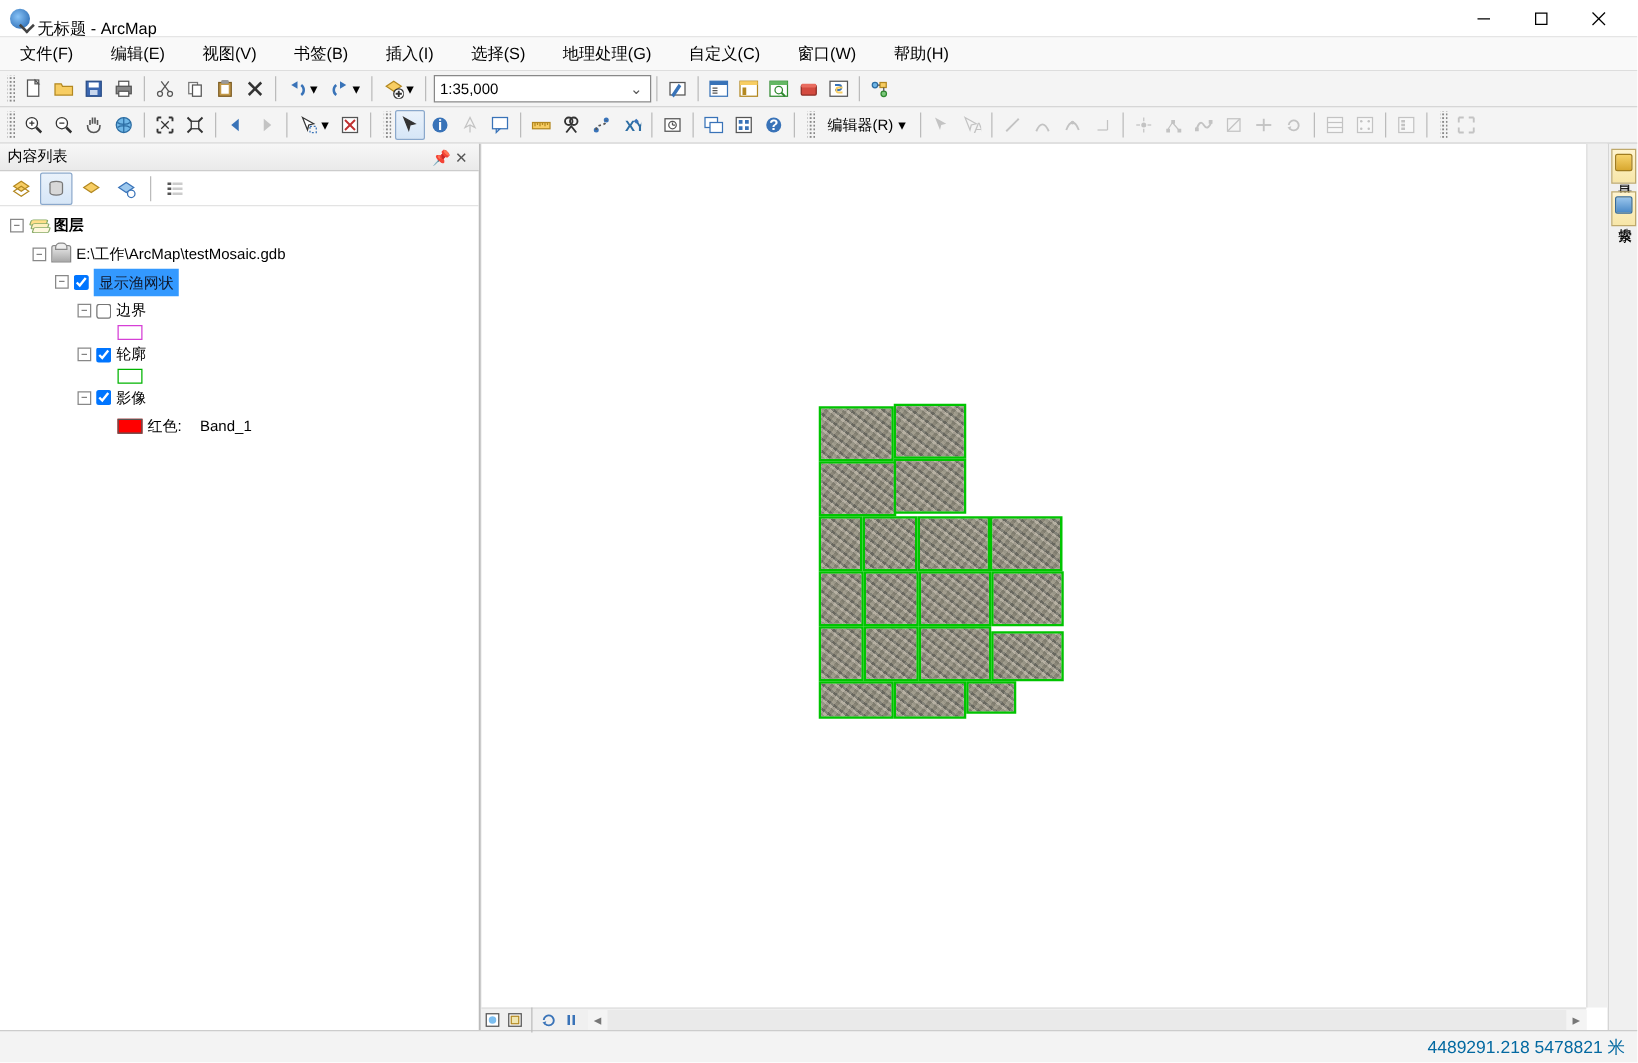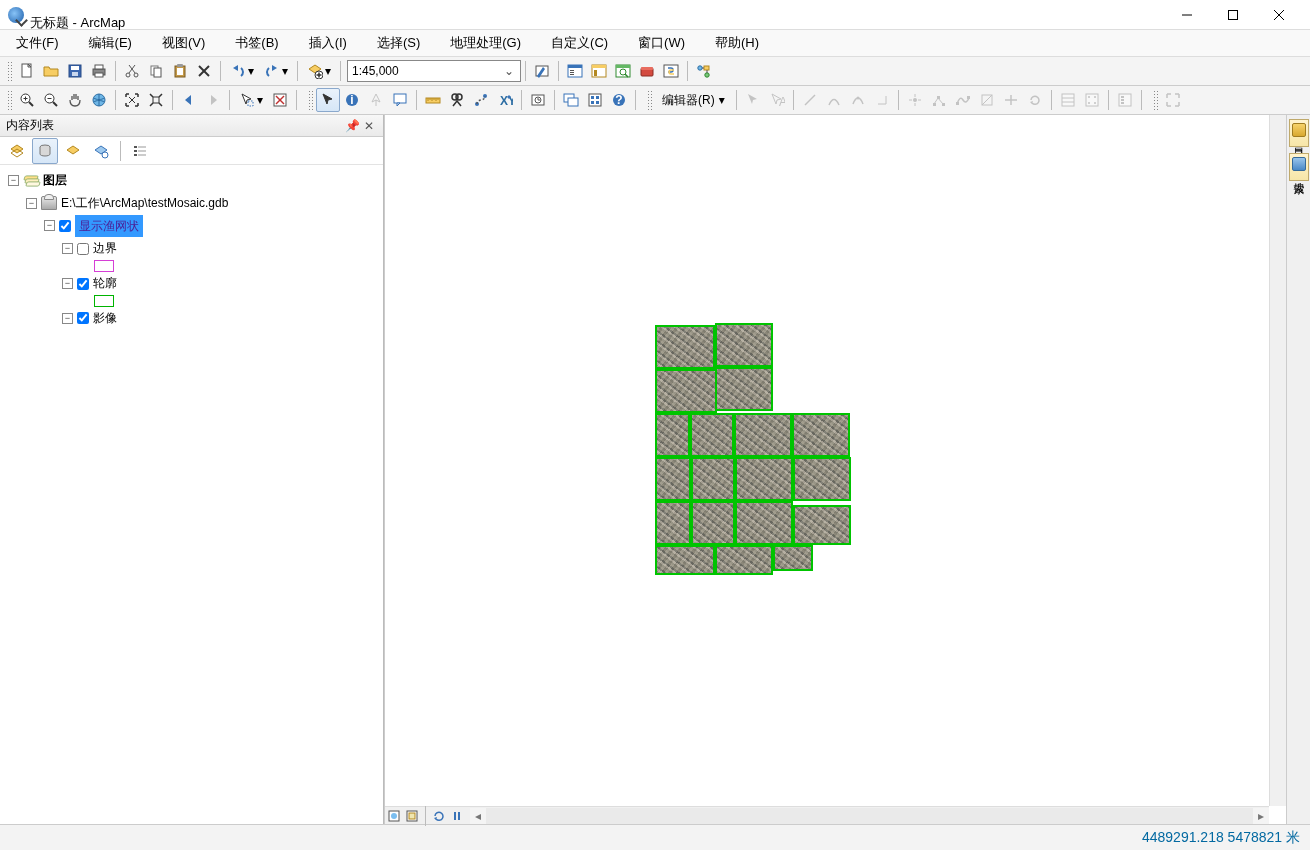--- a/index.html
+++ b/index.html
@@ -41,21 +41,21 @@
 .toc-header .pin, .toc-header .x { width: 16px; height: 16px; display:flex; align-items:center; justify-content:center; color:#555; }
 .toc-tools { height: 28px; display: flex; align-items: center; padding: 0 4px; gap: 2px; border-bottom: 1px solid #e3e3e3; }
 .toc-tools .tbtn { width: 26px; height: 26px; }
 .toc-tools .tbtn.active { border:1px solid #8aa8cc; background: linear-gradient(#eaf2fb,#d6e6f7); }
 
 .tree { flex: 1; overflow: auto; padding: 4px 0 4px 8px; font-size: 13px; line-height: 1.9; }
 .row { display: flex; align-items: center; gap: 4px; white-space: nowrap; }
 .exp { width: 11px; height: 11px; border: 1px solid #888; display:inline-flex; align-items:center; justify-content:center; font-size:9px; line-height:1; color:#444; background:#fff; }
 .chk { width:12px; height:12px; }
 .swatch { width: 20px; height: 12px; border: 1px solid #666; display:inline-block; }
-.sel { background:#3399ff; color:#4c1d95; padding:0 4px; }
+.sel { background:#3399ff; color:#0f172a; padding:0 4px; }
 .gdbicon { width:16px; height:14px; background:linear-gradient(#e8e8e8,#aaa); border-radius:2px 2px 0 0; border:1px solid #888; position:relative; }
 .gdbicon::before{content:"";position:absolute;top:-3px;left:2px;right:2px;height:4px;border:1px solid #888;border-radius:4px 4px 0 0;background:#eee;}
 .layersicon { width:16px; height:12px; position:relative; }
 .layersicon span{position:absolute;width:14px;height:8px;border:1px solid #8a6; transform:skewX(-20deg) scaleY(0.6); border-radius:2px;}
 .layersicon span:nth-child(1){top:0;left:1px;background:#ffe08a;}
 .layersicon span:nth-child(2){top:3px;left:2px;background:#fff0c0;}
 .layersicon span:nth-child(3){top:6px;left:3px;background:#fff8e0;}
 
 
 .maparea { flex: 1; display: flex; }
@@ -198,21 +198,21 @@
       <svg viewBox="0 0 16 16">
         <polygon points="8,2 14,6 8,10 2,6" fill="#f7cd63" stroke="#b38820"></polygon>
         <circle cx="12" cy="12" r="4" fill="#fff" stroke="#333"></circle>
         <line x1="12" y1="9.5" x2="12" y2="14.5" stroke="#333" stroke-width="1.5"></line>
         <line x1="9.5" y1="12" x2="14.5" y2="12" stroke="#333" stroke-width="1.5"></line>
       </svg>
       <span class="drop">▾</span>
     </div>
   <div class="sep"></div>
   <div class="scalebox">
-      <span class="val">1:45,000</span>
+      <span class="val">1:35,000</span>
       <span class="caret">⌄</span>
     </div>
   <div class="sep"></div>
   <div class="tbtn">
       <svg viewBox="0 0 16 16">
         <rect x="2" y="3" width="12" height="10" fill="#fff" stroke="#555"></rect>
         <path d="M3 13L9 4l2 2-6 9z" fill="#3973b8"></path>
       </svg>
     </div>
   <div class="sep"></div>
@@ -625,20 +625,26 @@
             <div class="row" style="padding-left:32px;">
               <span class="swatch" style="border-color:#00b400;background:transparent;"></span>
             </div>
 
             <div class="row">
               <span class="exp">−</span>
               <input type="checkbox" class="chk" checked="" style="">
               <span>影像</span>
             </div>
             <div style="padding-left:32px;">
+              <div class="row">
+                <span class="swatch" style="background:#ff0000;border-color:#555;"></span>
+                <span>红色:</span>
+                <span>&nbsp;&nbsp;</span>
+                <span>Band_1</span>
+              </div>
             </div>
           </div>
         </div>
       </div>
     </div>
   </div>
 
   <div class="maparea">
     <div class="mapview">
       <div class="mapview-inner">

